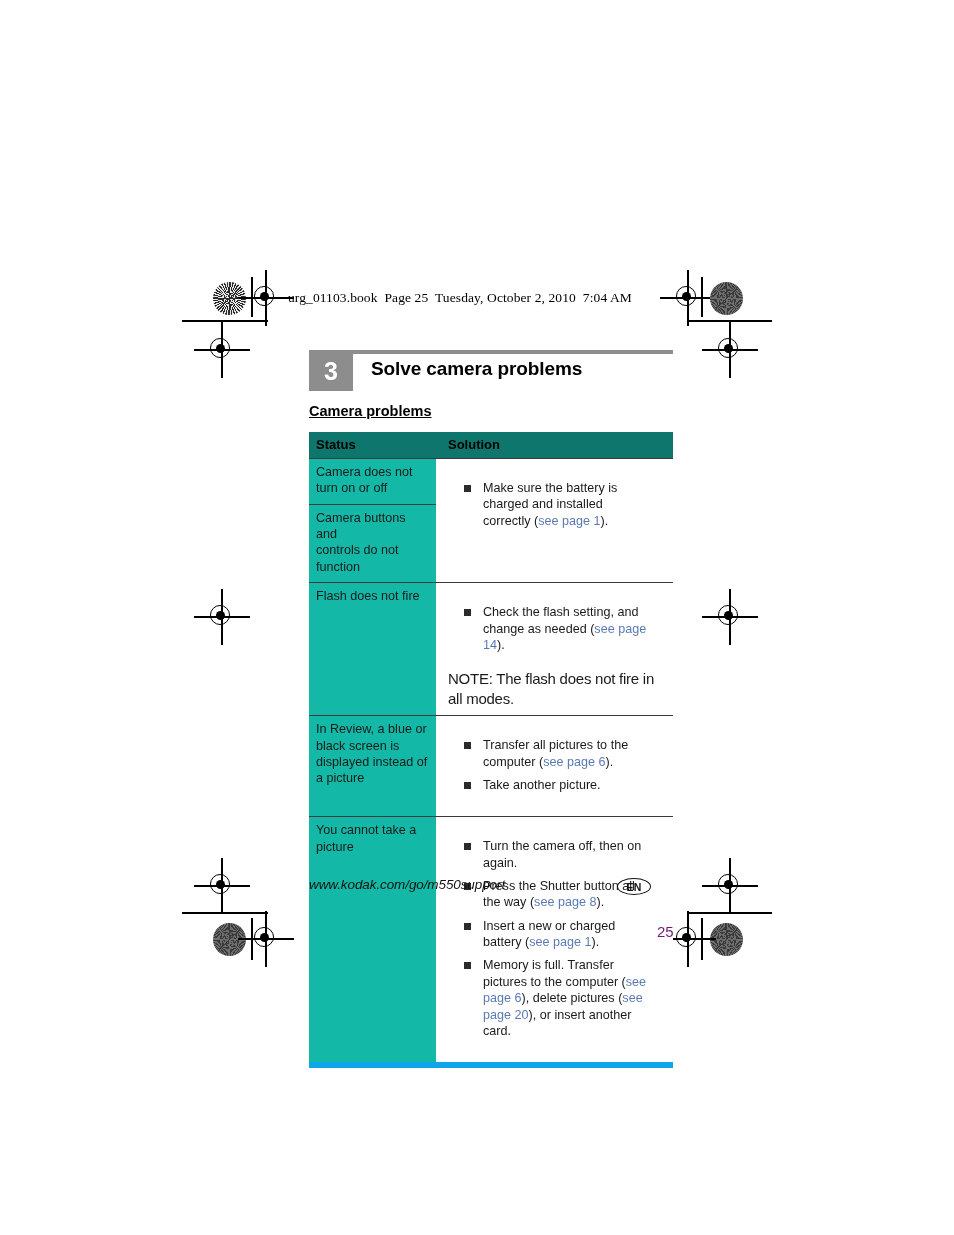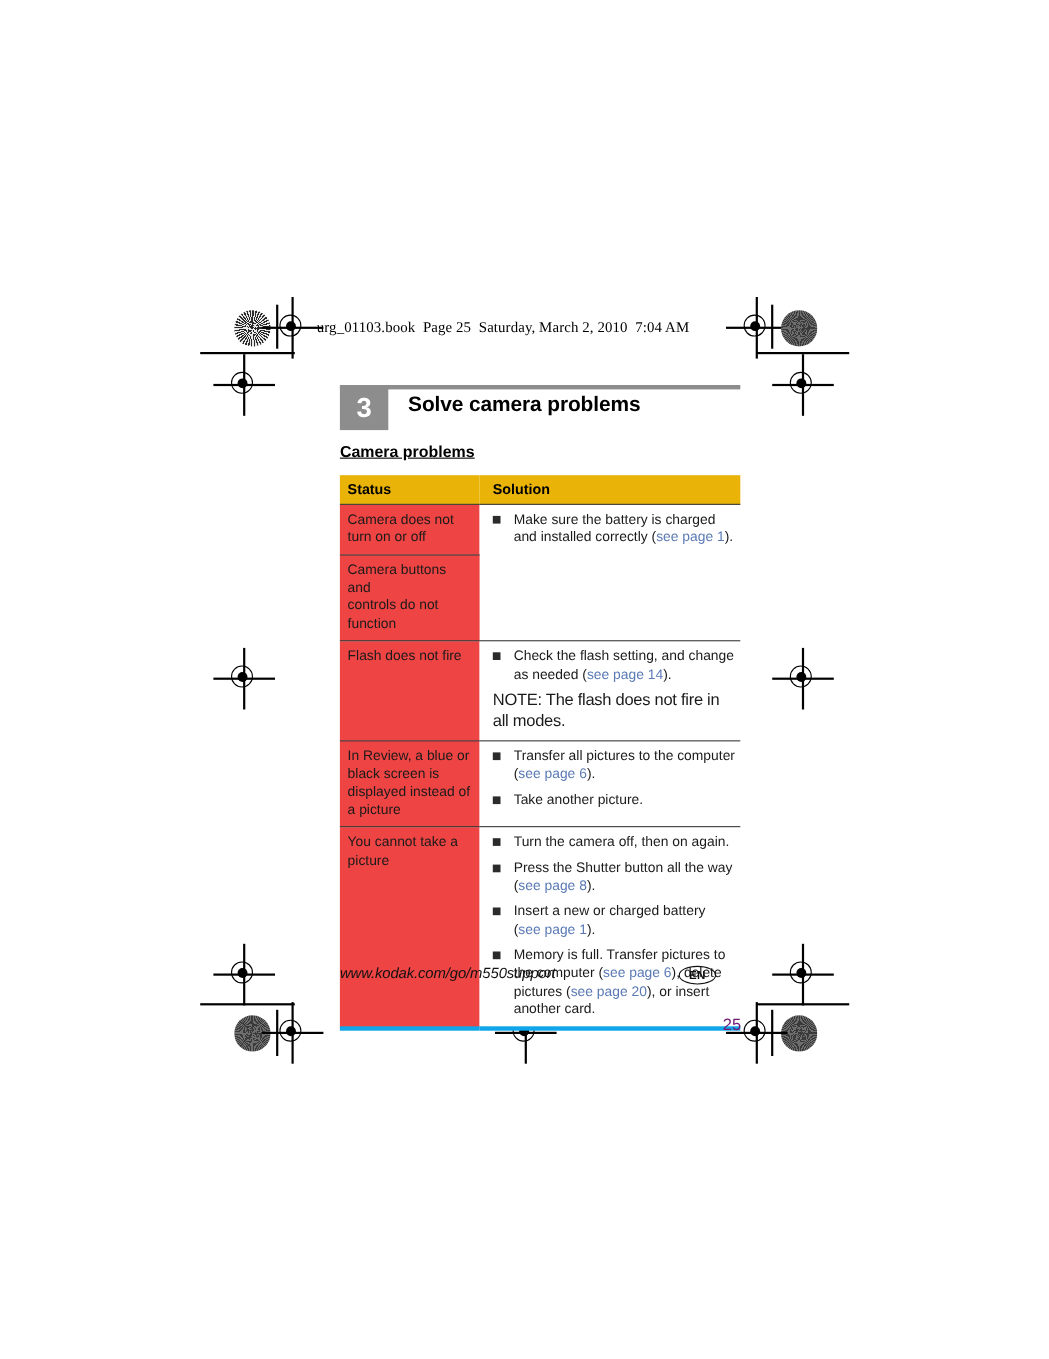--- a/index.html
+++ b/index.html
@@ -136,56 +136,56 @@
     left: 309px;
     top: 432px;
     width: 364px;
     border-collapse: collapse;
     table-layout: fixed;
   }
   .prob-table col.c-status { width: 127px; }
   .prob-table col.c-solution { width: 237px; }
 
   .prob-table th {
-    background: #eab308;
+    background: #0f766e;
     text-align: left;
     font-size: 13px;
     font-weight: bold;
     color: #000;
     padding: 5px 7px 6px 7px;
     border-bottom: 1.3px solid #3b3b3b;
     vertical-align: top;
   }
   .prob-table th.th-solution { padding-left: 12px; }
 
   .prob-table td {
     vertical-align: top;
     font-size: 12.6px;
     color: #1a1a1a;
     line-height: 1.30;
     padding: 5px 7px 7px 7px;
   }
   td.status-cell {
-    background: #ef4444;
+    background: #14b8a6;
   }
   td.solution-cell {
     background: #ffffff;
     padding-left: 12px;
     padding-right: 4px;
   }
 
   
   tr.sep-full > td { border-top: 1.1px solid #3b3b3b; }
   tr.sep-status td.status-cell { border-top: 1.1px solid #3b3b3b; }
-  tr.last-row > td { border-bottom: 4px solid #0ea5e9; }
+  tr.last-row > td { border-bottom: 6px solid #0ea5e9; }
 
   
   ul.bullets {
     list-style: none;
-    margin: 0;
+    margin: 16px;
     padding: 0;
   }
   ul.bullets > li {
     position: relative;
     padding-left: 19px;
     margin-bottom: 7px;
   }
   ul.bullets > li:last-child { margin-bottom: 0; }
   ul.bullets > li .sq {
     position: absolute;
@@ -321,21 +321,21 @@
 <div class="trim-line trim-h" style="left:688px; top:912px; width:84px;"></div>
 <div class="reg-dense" style="left:710px; top:923px;"></div>
 <div class="trim-line trim-v" style="left:701px; top:918px; height:42px;"></div>
 <div class="reg-cross" style="left:660px; top:911px;">
   <div class="h"></div>
     <div class="v"></div>
     <div class="ring"></div>
     <div class="dot"></div>
 </div>
 
-<div class="page-header-text">urg_01103.book  Page 25  Saturday, March 2, 2010  7:04 AM</div>
+<div class="page-header-text">urg_01103.book  Page 25  Tuesday, October 2, 2010  7:04 AM</div>
 
 <div class="chapter-rule"></div>
 <div class="chapter-num-box">3</div>
 <div class="chapter-title">Solve camera problems</div>
 
 <div class="section-heading">Camera problems</div>
 
 <table class="prob-table">
   <colgroup>
     <col class="c-status">

